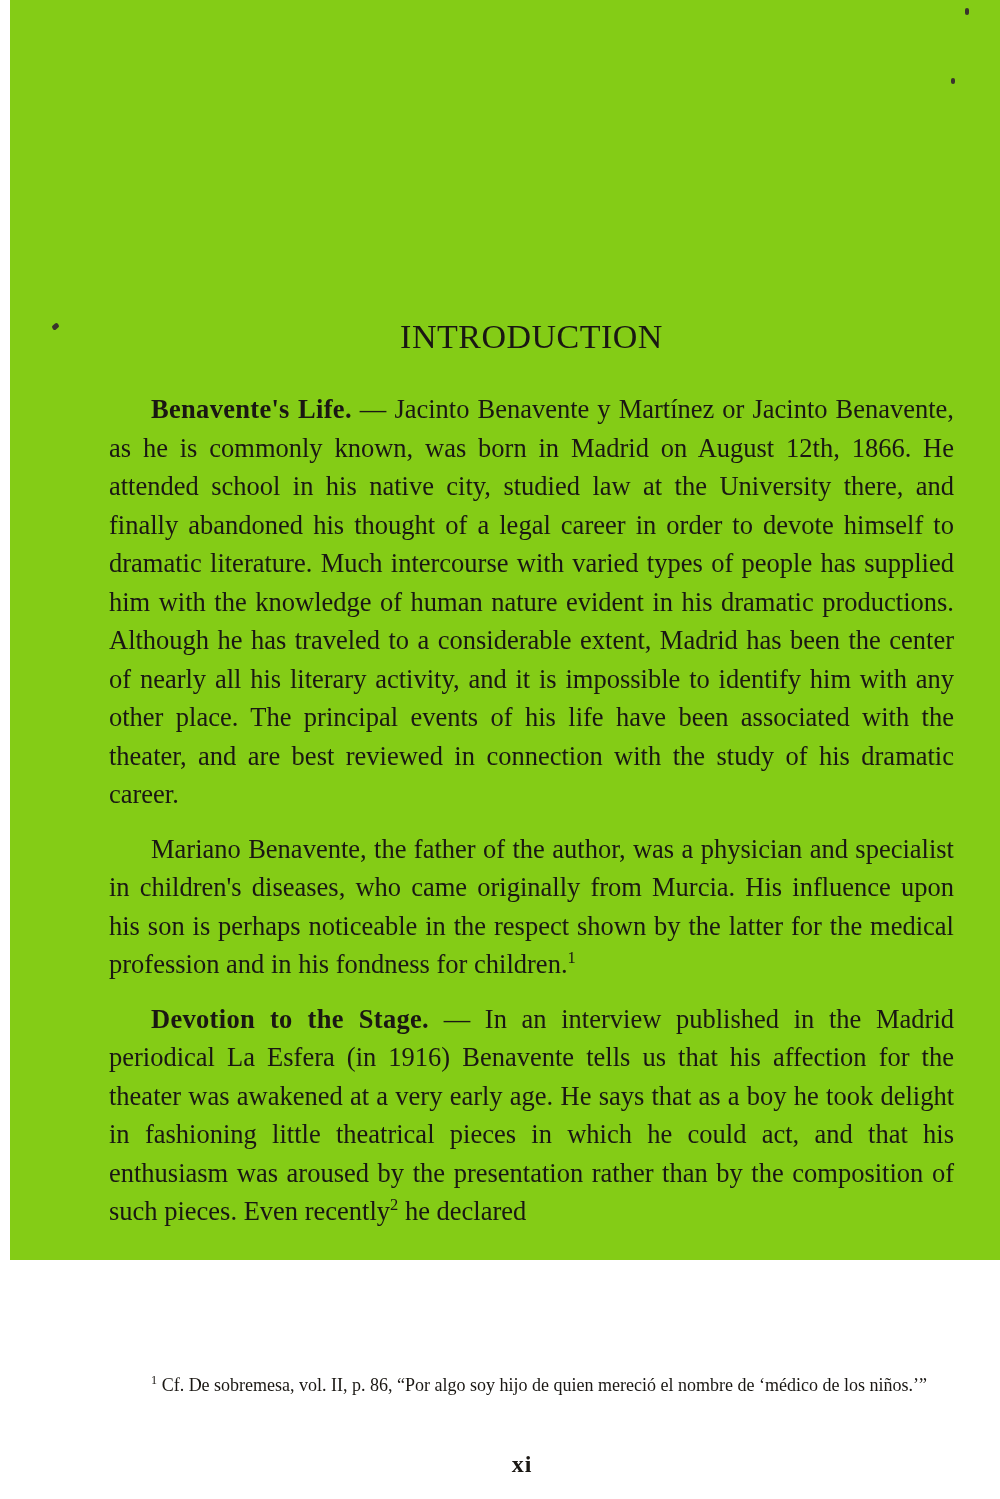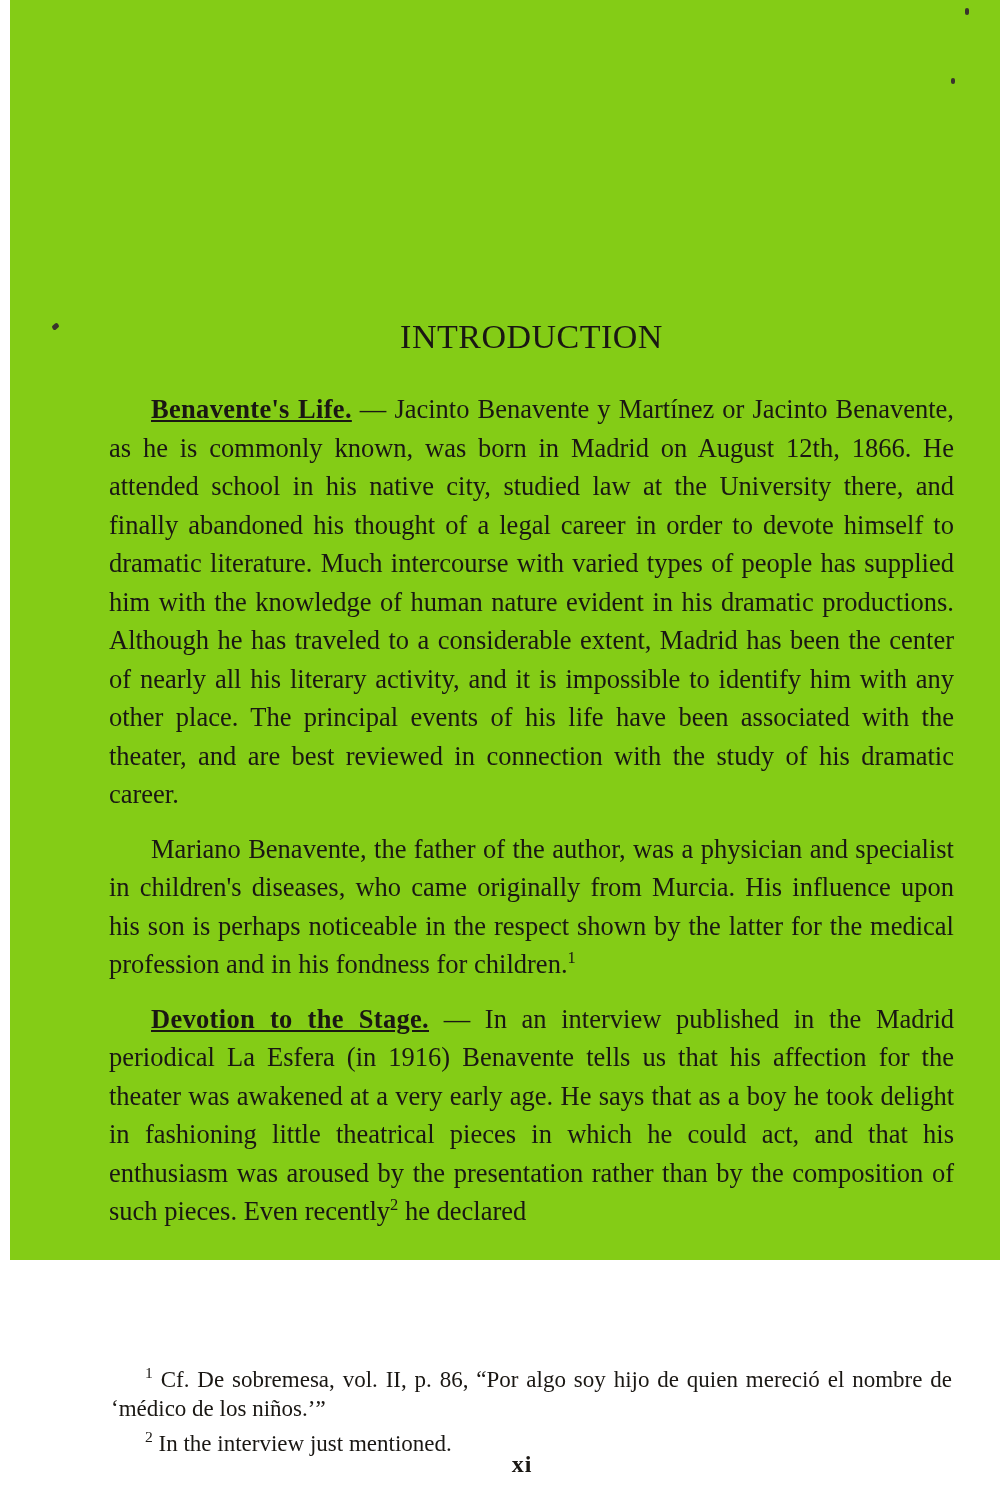--- a/index.html
+++ b/index.html
@@ -55,39 +55,38 @@
     text-justify: inter-word;
     text-indent: 42px;
     hyphens: manual;
   }
   p.para + p.para {
     margin-top: 16px;
   }
   .runhead {
     font-weight: bold;
     letter-spacing: 0.3px;
-    text-decoration: underline;
   }
   .ital {
   }
   sup {
     font-size: 0.62em;
     vertical-align: super;
     line-height: 0;
   }
 
   .footnotes {
     position: absolute;
     left: 99px;
     top: 1363px;
     width: 845px;
   }
   p.footnote {
-    margin: 2px;
-    font-size: 23px;
+    margin: 8px;
+    font-size: 18px;
     line-height: 29px;
     text-align: justify;
     text-indent: 34px;
   }
   p.footnote + p.footnote {
     margin-top: 6px;
   }
   p.footnote sup {
     font-size: 0.68em;
   }
@@ -131,21 +130,17 @@
 
   </div>
 
   <div class="footnotes">
 
     <p class="footnote">
       <sup>1</sup>
       <span>Cf. </span><span class="ital">De sobremesa</span><span>, vol. II, p. 86, “Por algo soy hijo de quien mereció el nombre de ‘médico de los niños.’”</span>
     </p>
 
-    <p class="footnote">
-      <sup>2</sup>
-      <span>In the interview just mentioned.</span>
-    </p>
   </div>
 
   <div class="folio">xi</div>
 
 </div>
 
 </body></html>

